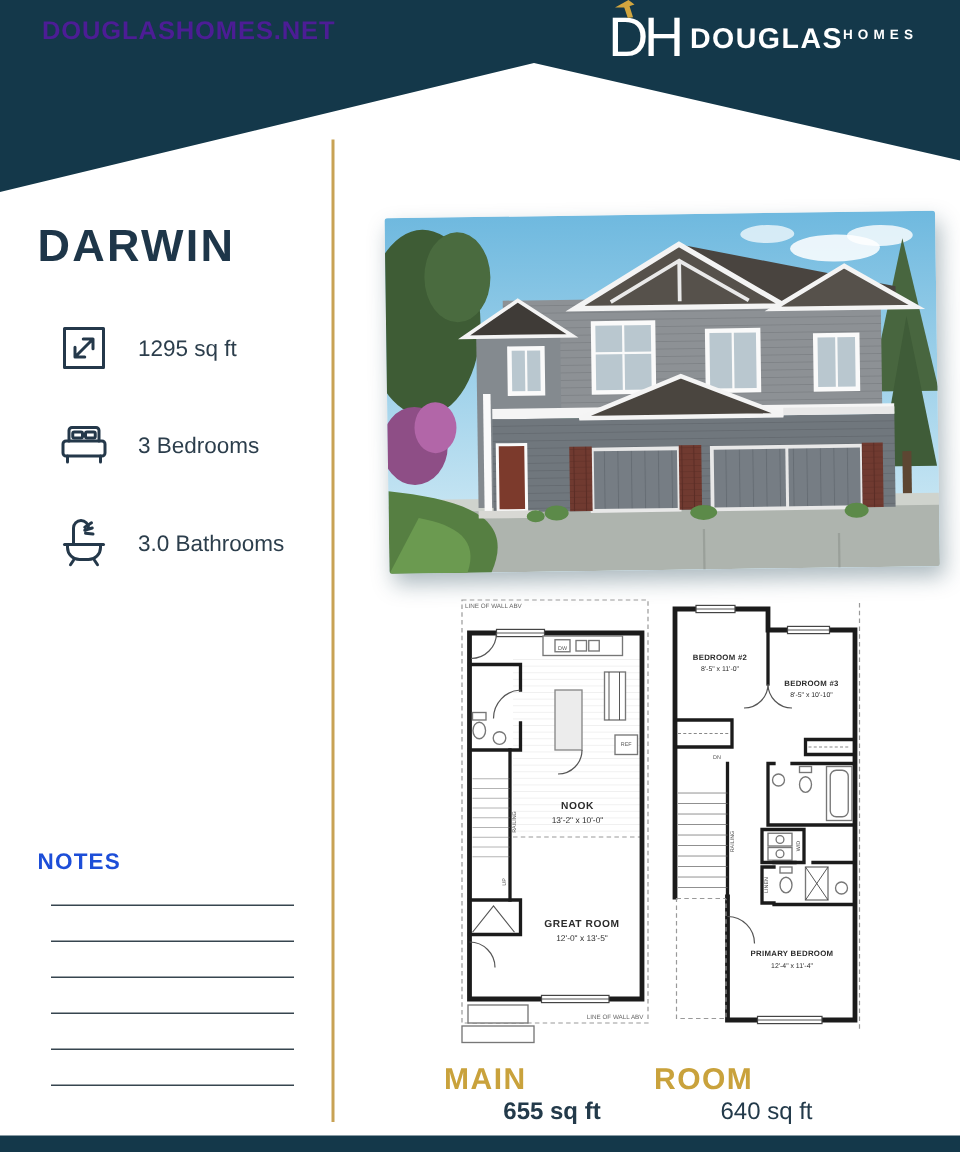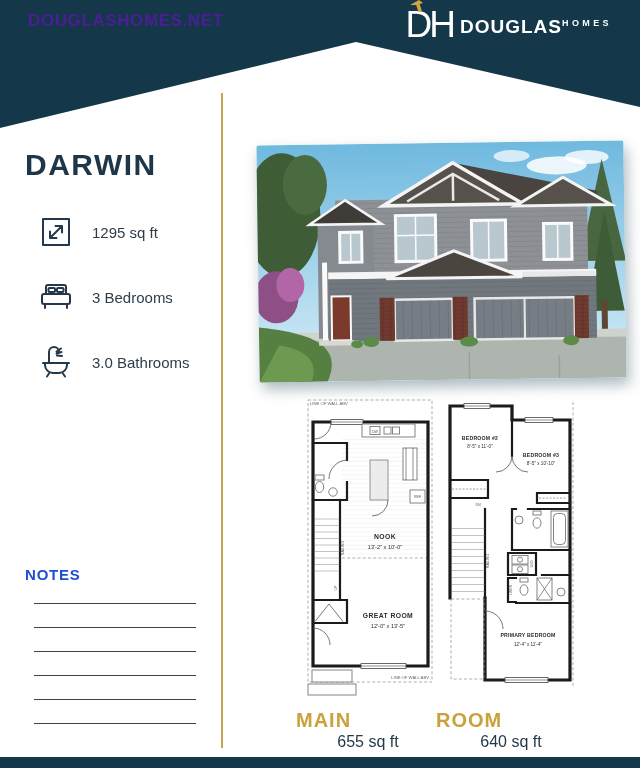--- a/index.html
+++ b/index.html
@@ -35,21 +35,21 @@
          border-radius:2px;overflow:hidden;background:#cfe6f2;}
   .photo svg{display:block;width:100%;height:100%;}
   
   .plan{position:absolute;}
   .plan-main{left:296px;top:396px;width:144px;height:316px;}
   .plan-upper{left:444px;top:396px;width:136px;height:316px;}
   .plan-label{position:absolute;font-size:20px;font-weight:bold;color:#c9a23c;
               letter-spacing:1px;}
   .plan-area{position:absolute;font-size:16px;color:#233a4a;text-align:center;}
   .lbl-main{left:296px;width:144px;top:709px;}
-  .ar-main{left:296px;width:144px;top:733px;}
+  .ar-main{left:296px;width:144px;top:733px;font-weight:bold;}
   .lbl-upper{left:436px;width:150px;top:709px;}
   .ar-upper{left:436px;width:150px;top:733px;}
   .footer-bar{position:absolute;left:0;bottom:0;width:640px;height:11px;background:#14384a;}
   
   .wall{stroke:#1b1b1b;stroke-width:3.2;fill:none;stroke-linecap:square;}
   .wallt{stroke:#1b1b1b;stroke-width:2.2;fill:none;stroke-linecap:square;}
   .fix{stroke:#777;stroke-width:.9;fill:#fff;}
   .fixf{stroke:#888;stroke-width:.9;fill:#ececec;}
   .dash{stroke:#999;stroke-width:.8;stroke-dasharray:3 2.2;fill:none;}
   .rod{stroke:#888;stroke-width:.8;stroke-dasharray:2 1.5;fill:none;}

